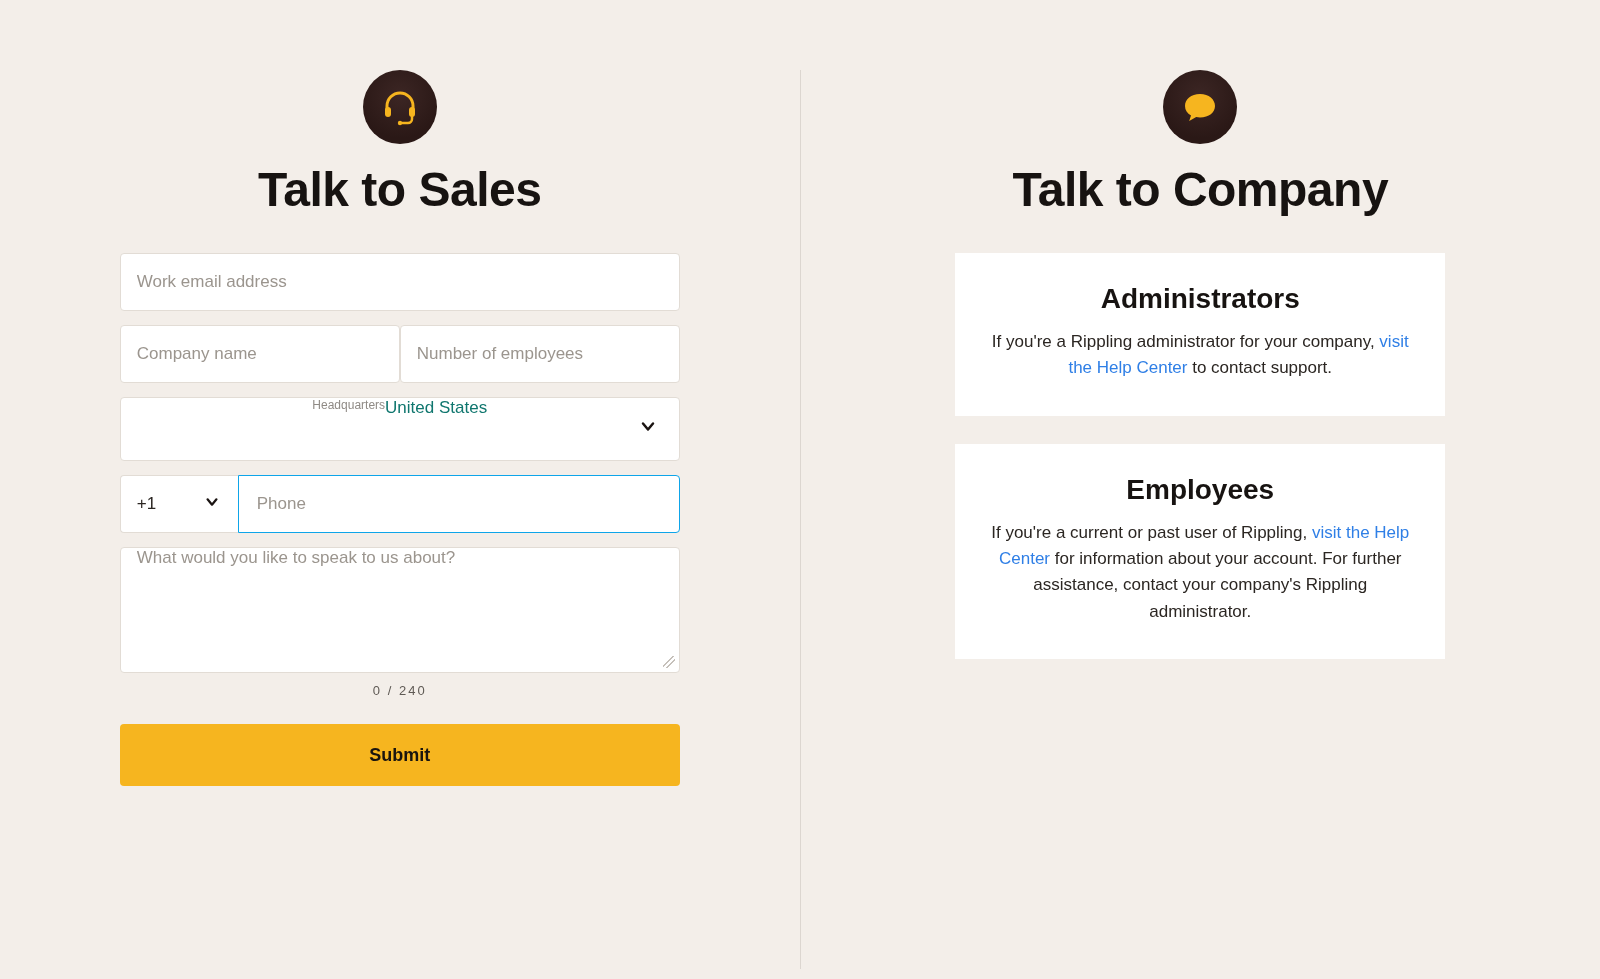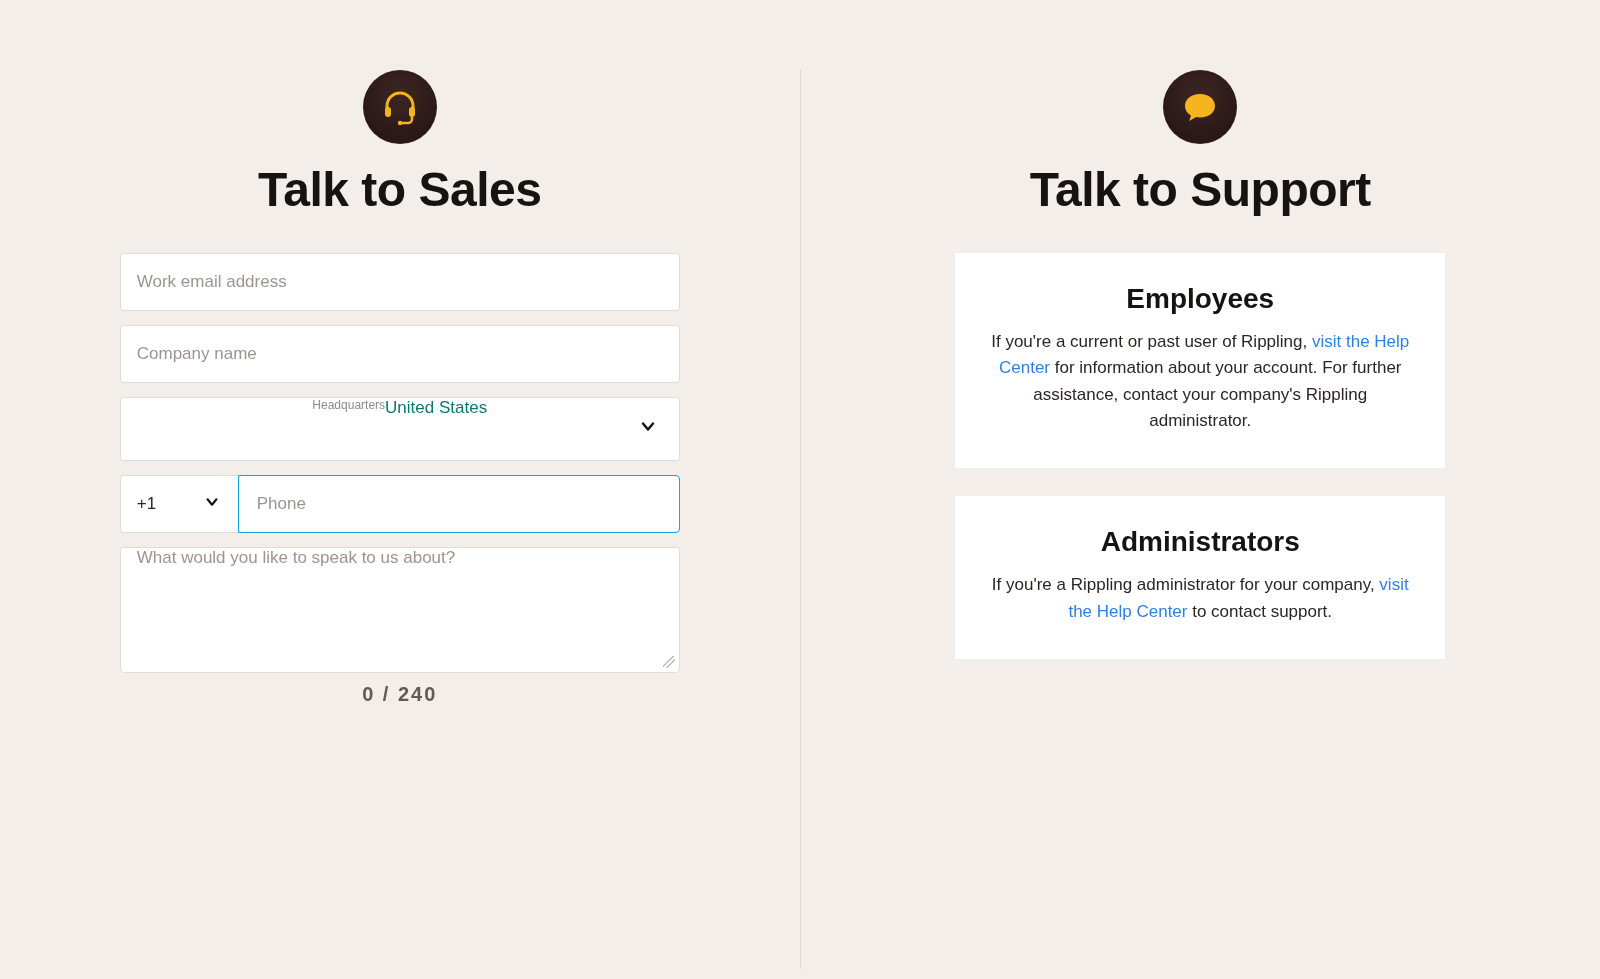--- a/index.html
+++ b/index.html
@@ -168,25 +168,24 @@
     right: 4px;
     bottom: 4px;
     width: 12px;
     height: 12px;
     background:
       linear-gradient(135deg, transparent 0 40%, #bfb9b2 40% 48%, transparent 48% 60%, #bfb9b2 60% 68%, transparent 68% 100%);
     opacity: 0.9;
   }
   .counter {
     text-align: center;
-    font-size: 20px;
+    font-size: 13px;
     letter-spacing: 2px;
     color: #5f5a55;
     margin-bottom: 26px;
-    font-weight: bold;
   }
   .submit-btn {
     width: 100%;
     height: 62px;
     background: #f6b51f;
     border: none;
     border-radius: 4px;
     font-size: 18px;
     font-weight: 600;
     color: #19140f;
@@ -236,20 +235,23 @@
     </div>
     <h1 class="section-title">Talk to Sales</h1>
 
     <div class="form">
       <div class="field">
         <input type="text" placeholder="Work email address" style="">
       </div>
       <div class="row2">
         <div class="field">
           <input type="text" placeholder="Company name" style="">
+        </div>
+        <div class="field">
+          <input type="text" placeholder="Number of employees" style="">
         </div>
       </div>
       <div class="field select-field">
         <span class="mini-label">Headquarters</span>
         <span class="value">United States</span>
         <span class="chevron">
           <svg width="18" height="18" viewBox="0 0 18 18">
               <path d="M4 6 l5 6 l5 -6" fill="none" stroke="#1b1412" stroke-width="2.5" stroke-linecap="round" stroke-linejoin="round"></path>
             </svg>
         </span>
@@ -264,41 +266,42 @@
           </span>
         </div>
         <div class="phone-input">
           <input type="text" placeholder="Phone" style="">
         </div>
       </div>
       <div class="textarea-wrap">
         <textarea placeholder="What would you like to speak to us about?" style=""></textarea>
       </div>
       <div class="counter">0 / 240</div>
+      <button class="submit-btn">Submit</button>
     </div>
   </div>
 
   <div class="divider"></div>
 
   <div class="col">
     <div class="icon-circle">
       <svg width="40" height="40" viewBox="0 0 40 40">
         <path d="M20 7 C11 7 5 12 5 19 c0 4 2.3 7.4 6 9.5 l-1.8 5.5 l7 -3.9 c1.2 .2 2.5 .4 3.8 .4 c9 0 15 -5 15 -11.5 S29 7 20 7 Z" fill="#f6b51f"></path>
       </svg>
     </div>
-    <h1 class="section-title">Talk to Support</h1>
+    <h1 class="section-title">Talk to Company</h1>
 
     <div class="support-cards">
+      <div class="card">
+        <h2>Administrators</h2>
+        <p>
+          <span>If you're a Rippling administrator for your company, </span><a href="#">visit the Help Center</a><span> to contact support.</span>
+        </p>
+      </div>
       <div class="card">
         <h2>Employees</h2>
         <p>
           <span>If you're a current or past user of Rippling, </span><a href="#">visit the Help Center</a><span> for information about your account. For further assistance, contact your company's Rippling administrator.</span>
         </p>
       </div>
-      <div class="card">
-        <h2>Administrators</h2>
-        <p>
-          <span>If you're a Rippling administrator for your company, </span><a href="#">visit the Help Center</a><span> to contact support.</span>
-        </p>
-      </div>
     </div>
   </div>
 </div>
 
 </body></html>

